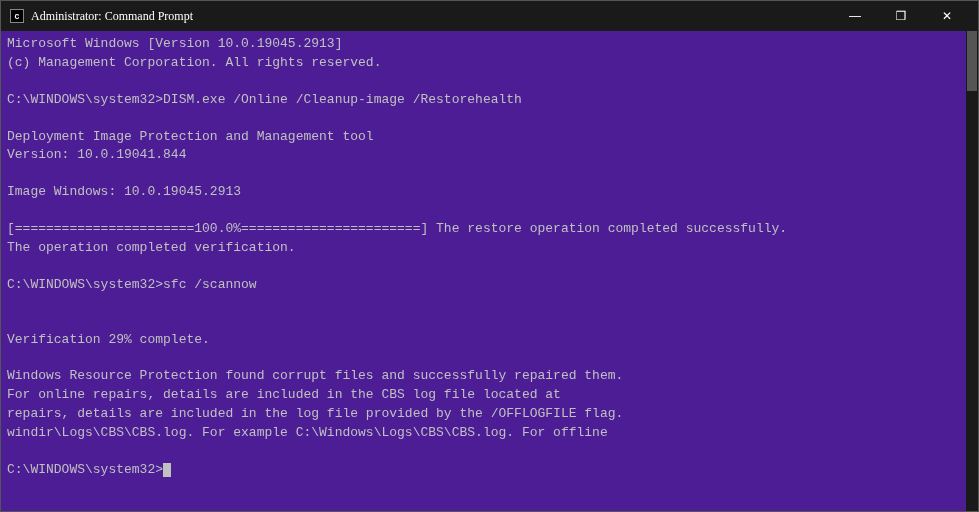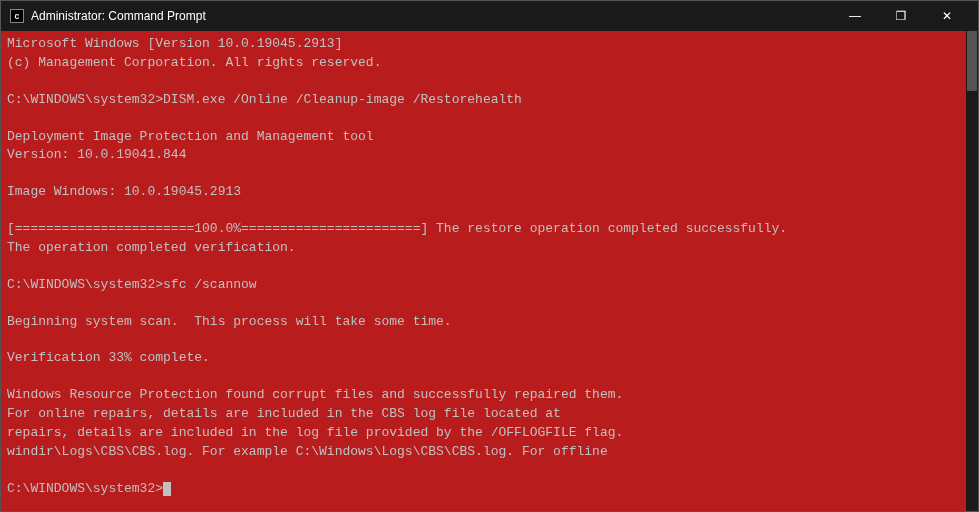--- a/index.html
+++ b/index.html
@@ -56,21 +56,21 @@
       align-items: center;
       justify-content: center;
       font-size: 8px;
       color: #fff;
       font-weight: bold;
     }
 
     .title-text {
       color: #fff;
       font-size: 12px;
-      font-family: Liberation Sans, sans-serif;
+      font-family: Liberation Serif, serif;
     }
 
     .title-bar-controls {
       display: flex;
       gap: 0;
     }
 
     .title-bar-btn {
       width: 46px;
       height: 30px;
@@ -79,21 +79,21 @@
       justify-content: center;
       cursor: pointer;
       color: #fff;
       font-size: 12px;
       font-family: 'Segoe UI', Arial, sans-serif;
       background: transparent;
       border: none;
     }
 
     .console-area {
-      background: #b91c1c;
+      background: #4c1d95;
       flex: 1;
       padding: 4px 4px 4px 4px;
       overflow: hidden;
       position: relative;
     }
 
     .console-content {
       position: absolute;
       top: 0;
       left: 0;
@@ -173,23 +173,22 @@
         <div class="line">Deployment Image Protection and Management tool</div>
         <div class="line">Version: 10.0.19041.844</div>
         <div class="line empty"></div>
         <div class="line">Image Windows: 10.0.19045.2913</div>
         <div class="line empty"></div>
         <div class="line">[=======================100.0%=======================] The restore operation completed successfully.</div>
         <div class="line">The operation completed verification.</div>
         <div class="line empty"></div>
         <div class="line">C:\WINDOWS\system32&gt;sfc /scannow</div>
         <div class="line empty"></div>
-        <div class="line">Beginning system scan.  This process will take some time.</div>
         <div class="line empty"></div>
-        <div class="line">Verification 33% complete.</div>
+        <div class="line">Verification 29% complete.</div>
         <div class="line empty"></div>
         <div class="line">Windows Resource Protection found corrupt files and successfully repaired them.</div>
         <div class="line">For online repairs, details are included in the CBS log file located at</div>
         <div class="line">repairs, details are included in the log file provided by the /OFFLOGFILE flag.</div>
         <div class="line">windir\Logs\CBS\CBS.log. For example C:\Windows\Logs\CBS\CBS.log. For offline</div>
         <div class="line empty"></div>
         <div class="line">C:\WINDOWS\system32&gt;<span class="cursor"></span></div>
       </div>
     <div class="scrollbar">
       <div class="scrollbar-thumb"></div>

